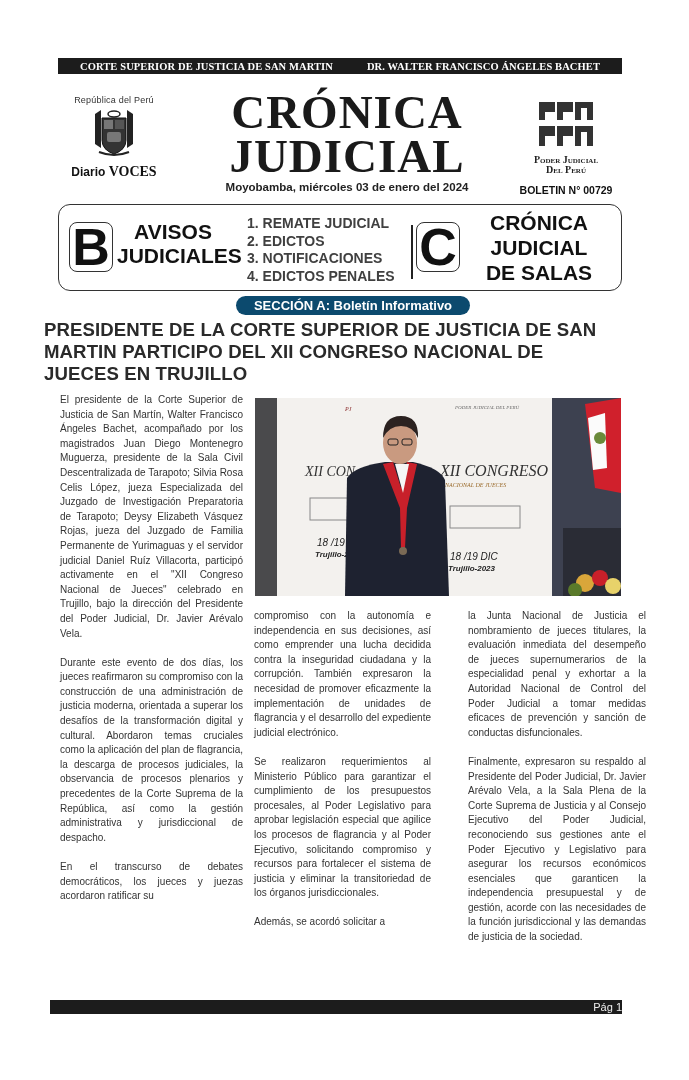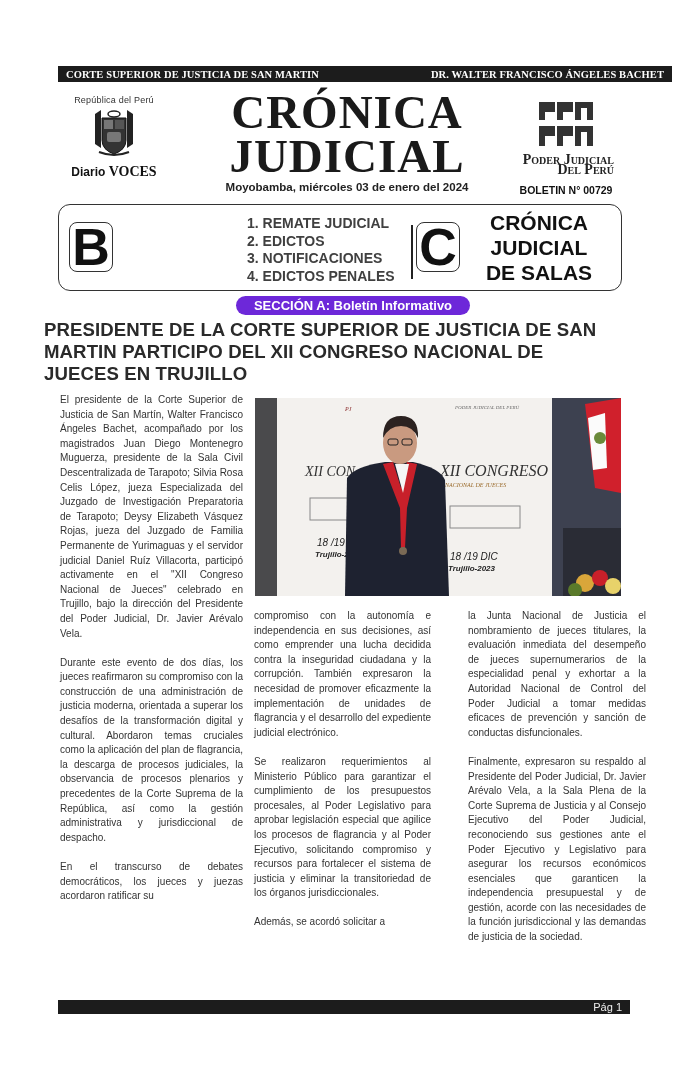--- a/index.html
+++ b/index.html
@@ -1,65 +1,65 @@
 <!DOCTYPE html>
 <html><head>
 <meta charset="utf-8">
 <style>
   html, body { margin: 0; padding: 0; background: #ffffff; }
   body { width: 689px; height: 1080px; position: relative; overflow: hidden; font-family: "Liberation Sans", sans-serif; color: #222; }
   .abs { position: absolute; }
 
   
-  .topbar { left: 58px; top: 66px; width: 614px; height: 16px; background: #1c1c1c; color: #fff;
+  .topbar { left: 58px; top: 58px; width: 564px; height: 16px; background: #1c1c1c; color: #fff;
     font-family: "Liberation Serif", serif; font-weight: bold; font-size: 10.5px; letter-spacing: 0.1px;
-    display: flex; justify-content: space-between; align-items: center; padding: 0 8px; box-sizing: border-box; }
+    display: flex; justify-content: space-between; align-items: center; padding: 0 22px; box-sizing: border-box; }
 
   
   .shield-wrap { left: 66px; top: 95px; width: 96px; height: 100px; text-align: center; }
   .republica { font-size: 9px; color: #333; font-family: "Liberation Sans", sans-serif; letter-spacing: 0.2px; }
   .shield { width: 46px; height: 52px; margin: 3px auto 0; position: relative; }
   .diario { font-size: 12px; font-weight: bold; color: #111; margin-top: 4px; }
   .diario b { font-family: "Liberation Serif", serif; font-weight: bold; font-size: 14px; }
 
   .title-wrap { left: 218px; top: 90px; width: 258px; text-align: center; }
   .title-line { font-family: "Liberation Serif", serif; font-weight: bold; color: #1a1a1a; font-size: 47px; line-height: 44px; letter-spacing: 1px; }
   .dateline { font-size: 11.5px; font-weight: bold; color: #222; margin-top: 3px; }
 
   .pj-wrap { left: 518px; top: 100px; width: 96px; text-align: center; }
   .pj-logo { width: 58px; height: 48px; margin: 0 auto; }
-  .pj-name { font-family: "Liberation Serif", serif; font-weight: bold; font-size: 14px; line-height: 10px; color: #222; margin-top: 7px; font-variant: small-caps; text-align: right; }
+  .pj-name { font-family: "Liberation Serif", serif; font-weight: bold; font-size: 10px; line-height: 10px; color: #222; margin-top: 7px; font-variant: small-caps; }
   .boletin { font-size: 10.5px; font-weight: bold; color: #111; margin-top: 9px; }
 
   
   .bc-box { left: 58px; top: 204px; width: 564px; height: 87px; border: 1.5px solid #333; border-radius: 12px; box-sizing: border-box; }
   .big-letter { position: absolute; width: 44px; height: 50px; border: 1.5px solid #333; border-radius: 8px; box-sizing: border-box;
     font-family: "Liberation Sans", sans-serif; font-weight: bold; font-size: 52px; line-height: 48px; text-align: center; color: #111; }
   .avisos { position: absolute; left: 58px; top: 15px; width: 112px; text-align: center; font-weight: bold; font-size: 21px; line-height: 24px; color: #111; }
   .list { position: absolute; left: 188px; top: 10px; font-weight: bold; font-size: 14px; line-height: 17.5px; color: #404040; }
   .vbar { position: absolute; left: 352px; top: 20px; width: 2px; height: 54px; background: #222; }
   .cron { position: absolute; left: 410px; top: 5px; width: 140px; text-align: center; font-weight: bold; font-size: 21px; line-height: 25px; color: #111; }
 
-  .seccion { left: 236px; top: 296px; width: 234px; height: 19px; background: #6d28d9; color: #fff; border-radius: 10px;
+  .seccion { left: 236px; top: 296px; width: 234px; height: 19px; background: #0c4a6e; color: #fff; border-radius: 10px;
     font-weight: bold; font-size: 13px; line-height: 19px; text-align: center; }
 
   
   .headline { left: 44px; top: 319px; width: 570px; font-weight: bold; font-size: 18.6px; line-height: 22px; color: #2a2a2a; letter-spacing: 0.1px; }
 
   
   .col { font-size: 10px; line-height: 14.6px; color: #333; text-align: justify; hyphens: manual; }
   .col p { margin: 0 0 14.6px 0; }
   .col1 { left: 60px; top: 393px; width: 183px; }
   .col2 { left: 254px; top: 609px; width: 177px; }
   .col3 { left: 468px; top: 609px; width: 178px; }
 
   
   .photo { left: 255px; top: 398px; width: 366px; height: 198px; overflow: hidden; background: #d9d7d4; font-style: italic; }
 
-  .footer { left: 58px; top: 1000px; width: 572px; height: 14px; background: #1c1c1c; color: #eee; font-size: 11px; line-height: 14px; text-align: right; padding-right: 8px; box-sizing: border-box; }
+  .footer { left: 50px; top: 1000px; width: 572px; height: 14px; background: #1c1c1c; color: #eee; font-size: 11px; line-height: 14px; text-align: right; box-sizing: border-box; }
 </style>
 </head>
 <body>
 
 <div class="abs topbar">
   <span>CORTE SUPERIOR DE JUSTICIA DE SAN MARTIN</span>
   <span>DR. WALTER FRANCISCO ÁNGELES BACHET</span>
 </div>
 
 <div class="abs shield-wrap">
@@ -102,20 +102,24 @@
   </div>
   <div class="pj-name">
     <div>Poder Judicial</div>
     <div>Del Perú</div>
   </div>
   <div class="boletin">BOLETIN N° 00729</div>
 </div>
 
 <div class="abs bc-box">
   <div class="big-letter" style="left:10px; top:17px;">B</div>
+  <div class="avisos">
+    <div>AVISOS</div>
+    <div>JUDICIALES</div>
+  </div>
   <div class="list">
     <div>1. REMATE JUDICIAL</div>
     <div>2. EDICTOS</div>
     <div>3. NOTIFICACIONES</div>
     <div>4. EDICTOS PENALES</div>
   </div>
   <div class="vbar"></div>
   <div class="big-letter" style="left:357px; top:17px;">C</div>
   <div class="cron">
     <div>CRÓNICA</div>

